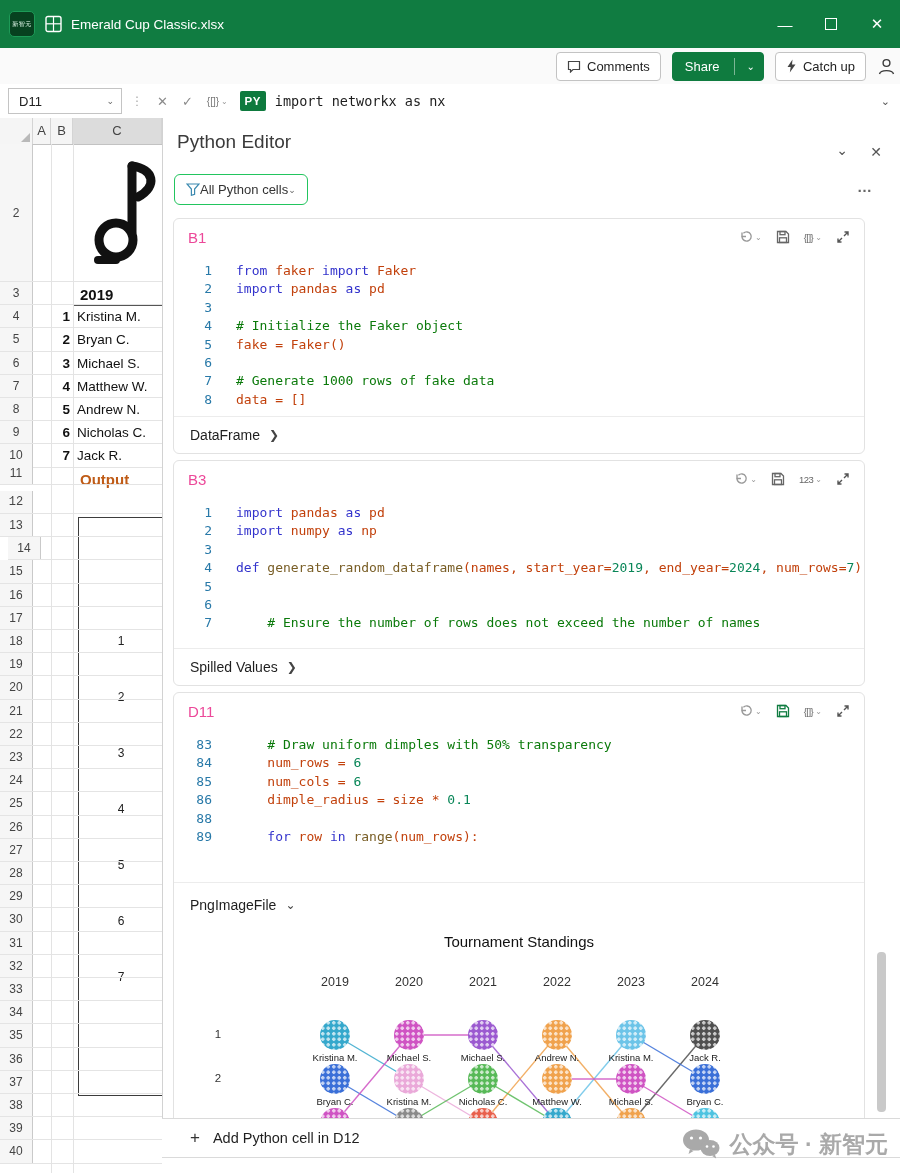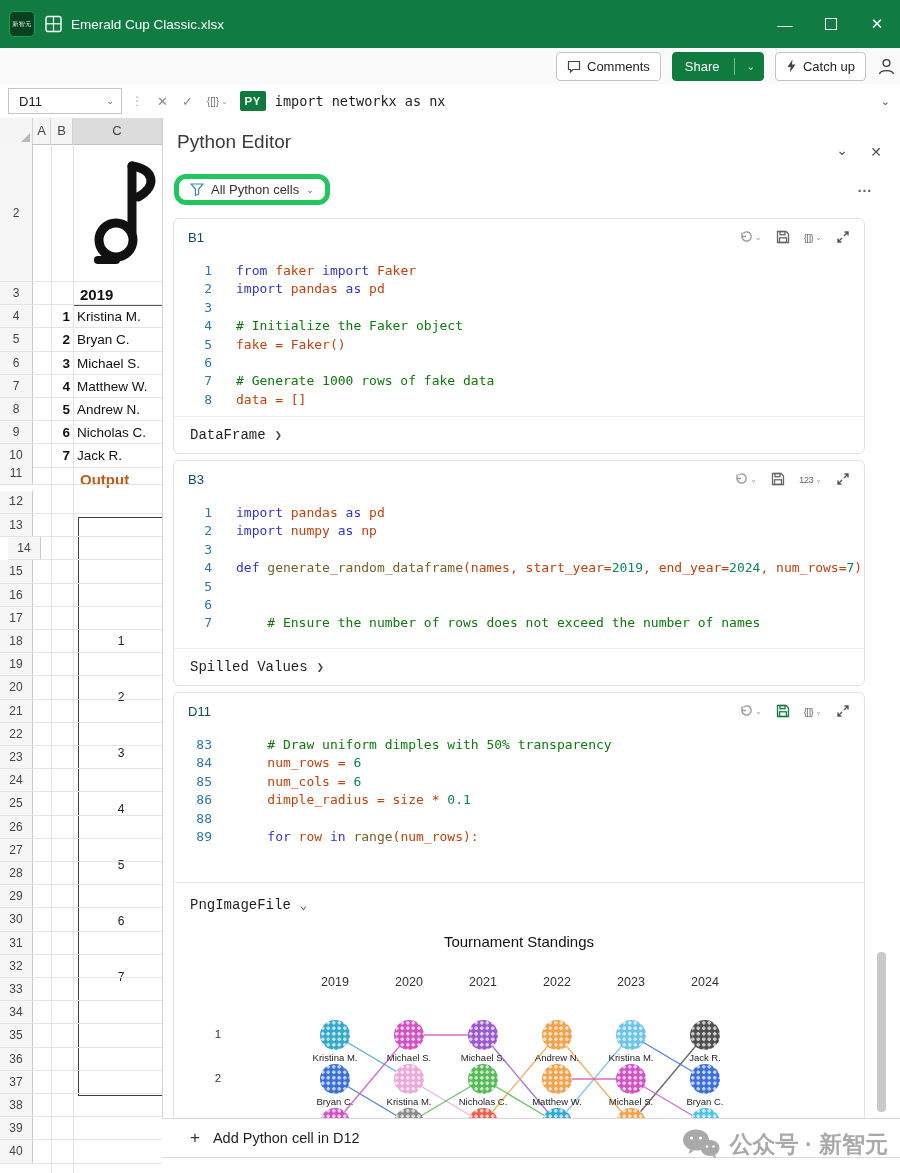--- a/index.html
+++ b/index.html
@@ -69,41 +69,41 @@
                font-size:15px;font-weight:bold;color:#BF5B16;}
   #sheet-figure{position:absolute;left:78px;top:373px;width:86px;height:579px;background:#fff;
                 border:1px solid #3c3c3c;box-sizing:border-box;}
   .figlab{position:absolute;left:30px;width:24px;text-align:center;font-size:12px;color:#222;}
   
   #pane{position:absolute;left:162px;top:118px;width:738px;height:1055px;background:#fff;
         border-left:1px solid #d2d2d2;box-sizing:border-box;}
   #pane-title{position:absolute;left:14px;top:13px;font-size:19px;color:#3b3b3b;}
   .pchev{position:absolute;right:52px;top:24px;font-size:14px;color:#555;}
   .pclose{position:absolute;right:18px;top:26px;font-size:14px;color:#555;}
-  #filter-chip{position:absolute;left:11px;top:56px;height:31px;border:5px solid #22c55e;
-               border-radius:12px;display:flex;align-items:center;gap:7px;padding:0 11px;
+  #filter-chip{position:absolute;left:11px;top:56px;height:31px;border:1px solid #22c55e;
+               border-radius:6px;display:flex;align-items:center;padding:0 11px;
                font-size:13px;color:#333;background:#fff;box-sizing:border-box;}
   #filter-chip .chev{font-size:9px;color:#666;}
   #pane-more{position:absolute;right:28px;top:60px;font-size:15px;color:#666;font-weight:bold;}
   .card{position:absolute;left:10px;width:692px;border:1px solid #e2e2e2;border-radius:6px;
         background:#fff;box-sizing:border-box;display:flex;flex-direction:column;overflow:hidden;}
   .card-head{height:36px;display:flex;align-items:center;padding:0 14px;flex:none;}
-  .cid{font-size:13px;color:#0c4a6e;}
+  .cid{font-size:15px;color:#ec4899;}
   .tools{margin-left:auto;display:flex;align-items:center;gap:14px;}
   .tool{display:flex;align-items:center;gap:2px;}
   .tool .ric{font-size:9.5px;color:#666;letter-spacing:-.5px;}
   .tchev{font-size:8px;color:#999;}
   .code{padding-top:7px;flex:none;}
   .cl{display:flex;height:18.4px;line-height:18.4px;font-family:"DejaVu Sans Mono",monospace;
       font-size:13px;white-space:pre;}
   .ln{flex:none;width:38px;text-align:right;color:#2879a8;margin-right:24px;}
   .tok-k{color:#3333CC;} .tok-p{color:#c2410c;} .tok-c{color:#0b7a0b;}
   .tok-n{color:#098658;} .tok-f{color:#795E26;}
   .out{border-top:1px solid #ececec;height:36px;margin-top:auto;display:flex;align-items:center;
-       padding:0 16px;font-family:Liberation Mono, monospace;font-size:14px;color:#1f1f1f;
+       padding:0 16px;font-family:Liberation Sans, sans-serif;font-size:14px;color:#1f1f1f;
        gap:9px;flex:none;}
   .ochev{font-size:12px;color:#444;}
   .preview{position:relative;flex:1;}
   .ptitle{position:absolute;left:0;top:6px;width:100%;text-align:center;font-size:15px;color:#111;}
   .pyear{position:absolute;width:60px;text-align:center;font-size:12.5px;color:#333;top:48px;}
   .prank{position:absolute;left:34px;width:20px;text-align:center;font-size:11.5px;color:#333;}
   .dot{position:absolute;width:30px;height:30px;border-radius:50%;
        background-image:radial-gradient(rgba(255,255,255,.7) 1.6px, transparent 1.9px);
        background-size:5.5px 5.5px;}
   .dname{position:absolute;width:80px;text-align:center;font-size:9.5px;color:#222;white-space:nowrap;}

